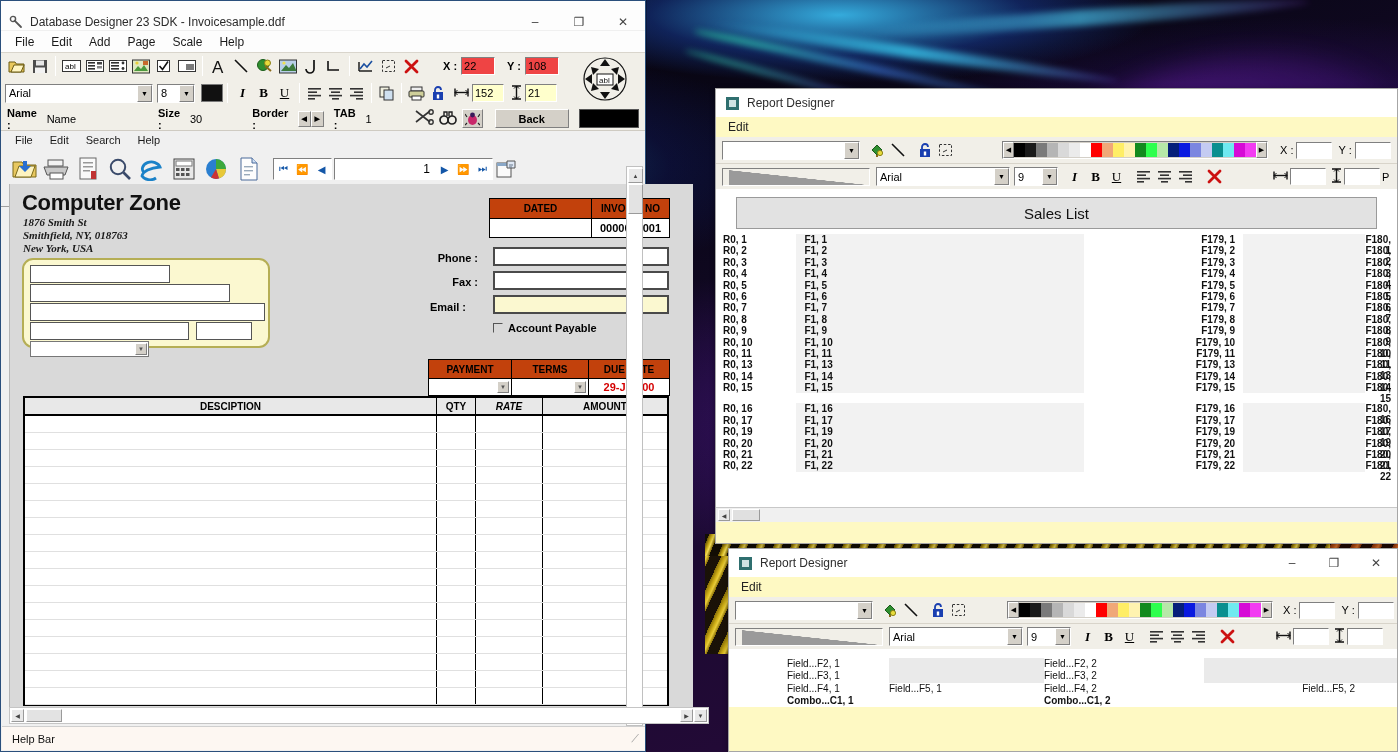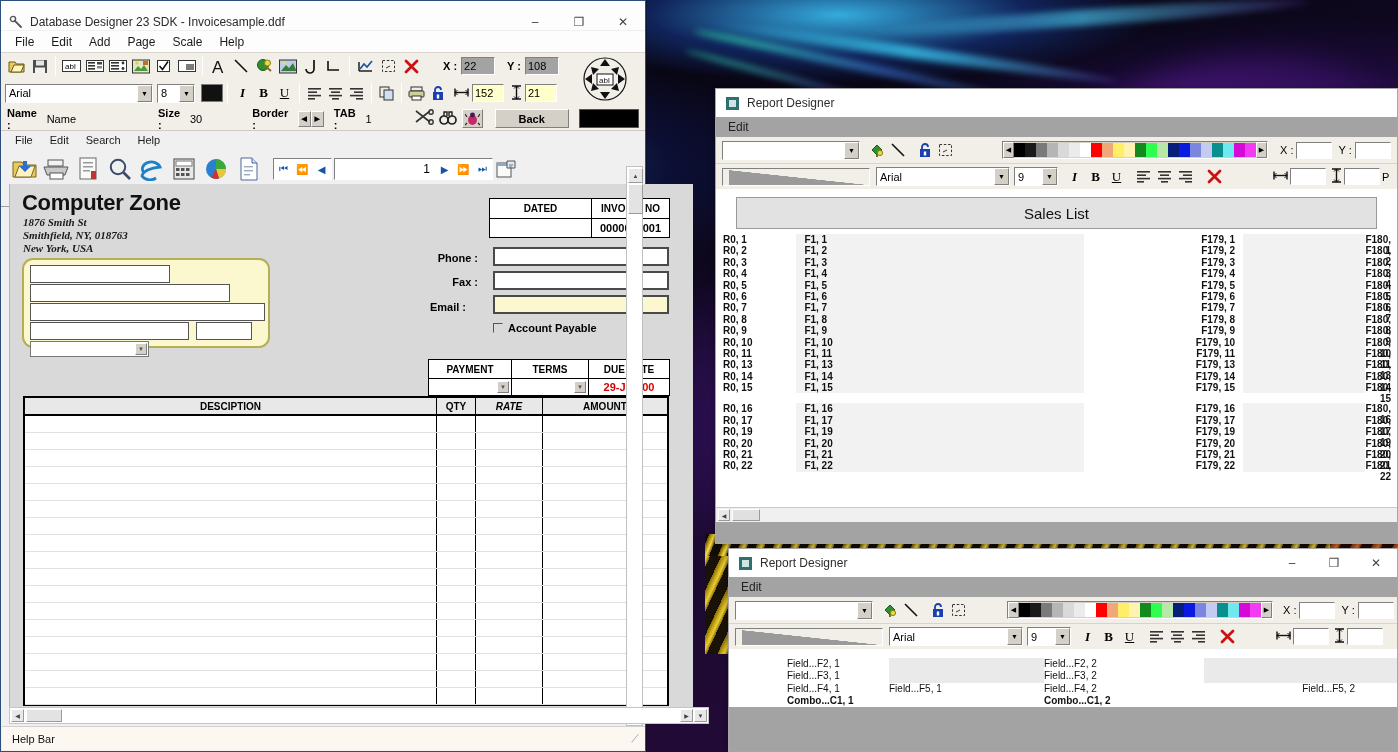--- a/index.html
+++ b/index.html
@@ -68,21 +68,21 @@
            display:flex; align-items:center; font-size:11px; padding-left:3px; cursor:pointer; }
   .combo .arw { margin-left:auto; width:15px; height:17px; background:#d4d0c8;
            border:1px solid; border-color:#fff #808080 #808080 #fff;
            display:flex; align-items:center; justify-content:center; font-size:7px; }
   .styb { width:21px; height:21px; background:#f1efe8; border:1px solid #f1efe8;
           display:flex; align-items:center; justify-content:center; cursor:pointer;
           font-size:13px; font-family:"Liberation Serif", serif; }
   .numfld { width:32px; height:18px; background:#ffffcc; border:1px solid;
             border-color:#808080 #fff #fff #808080; font-size:11px; padding-left:2px;
             display:flex; align-items:center; }
-  .numfld.wht { background:#a3a3a3; }
+  .numfld.wht { background:#ef4444; }
 
   
   #tb3 { height:24px; background:#f1efe8; display:flex; align-items:center;
          padding:0 6px; font-size:11px; font-weight:bold; color:#000; border-bottom:1px solid #cfcbc2;}
 
   
   #win1-menu2 { height:18px; display:flex; align-items:center; padding-left:14px; gap:17px;
                 font-size:11px; color:#1a1a1a; background:#f0f0f0; }
   #win1-menu2 span { cursor:pointer; }
 
@@ -118,21 +118,21 @@
   #ybox { position:absolute; left:12px; top:74px; width:248px; height:90px;
           background:#fbf8d0; border:2px solid #b5ae55; border-radius:11px; }
   .ifld { position:absolute; background:#fff; border:1px solid #555; }
 
   .lbl { position:absolute; font-size:11px; font-weight:bold; color:#000; text-align:right; }
   .tfld { position:absolute; background:#fff; border:2px solid #4a4a4a; }
   .tfld.yel { background:#fbf8d0; }
 
   .tblcell { position:absolute; border:1px solid #000; display:flex; align-items:center;
              justify-content:center; font-size:10px; font-weight:bold; background:#fff; }
-  .tblhdr { background:#ffffff; }
+  .tblhdr { background:#c2410c; }
 
   .ddsm { position:absolute; background:#fff; border:1px solid #777; }
   .ddsm .a { position:absolute; right:1px; top:1px; width:12px; height:12px; background:#d4d0c8;
              border:1px solid; border-color:#fff #808080 #808080 #fff; font-size:6px;
              display:flex; align-items:center; justify-content:center; color:#555;}
 
   
   #grid { position:absolute; left:13px; top:212px; width:646px; height:310px;
           background:#fff; border:2px solid #000; }
   #gridhdr { display:flex; height:18px; background:#e8e8e8; border-bottom:2px solid #000; }
@@ -152,21 +152,21 @@
   
   #hsb { position:absolute; left:8px; bottom:27px; width:700px; height:17px; background:#fff;
          border:1px solid #c5c5c5; display:flex; align-items:center; }
   #hthumb { width:36px; height:13px; background:#e3e3e3; border:1px solid;
             border-color:#fff #9a9a9a #9a9a9a #fff; margin-left:2px;}
   #helpbar { position:absolute; left:1px; bottom:1px; width:643px; height:24px;
              background:#fdf7f2; border-top:1px solid #cfcfcf; display:flex; align-items:center;
              padding-left:10px; font-size:11px; color:#111; }
 
   
-  .rdwin { position:absolute; background:#a3a3a3; border:1px solid #a6a6a6;
+  .rdwin { position:absolute; background:#fef9c3; border:1px solid #a6a6a6;
            box-shadow:0 1px 5px rgba(0,0,0,.4); overflow:hidden; }
   .rd-tb { height:28px; background:#fff; display:flex; align-items:center; padding-left:10px; }
   .rd-tb .ic { width:13px; height:13px; background:#2f6f6f; position:relative; }
   .rd-tb .ic:after{content:"";position:absolute;left:3px;top:3px;width:7px;height:7px;background:#cfe3e3;}
   .rd-tb .t { font-size:12px; color:#2d2d2d; margin-left:8px; }
   .rd-menu { height:20px; display:flex; align-items:center; padding-left:12px; font-size:12px; color:#222; }
   .rd-row { height:26px; background:#f1efe8; display:flex; align-items:center; padding:0 3px; }
   .rd-row.b { border-top:1px solid #d8d4ca; }
   .palette { display:flex; align-items:center; height:18px; border:1px solid;
              border-color:#808080 #fff #fff #808080; background:#d4d0c8; }

